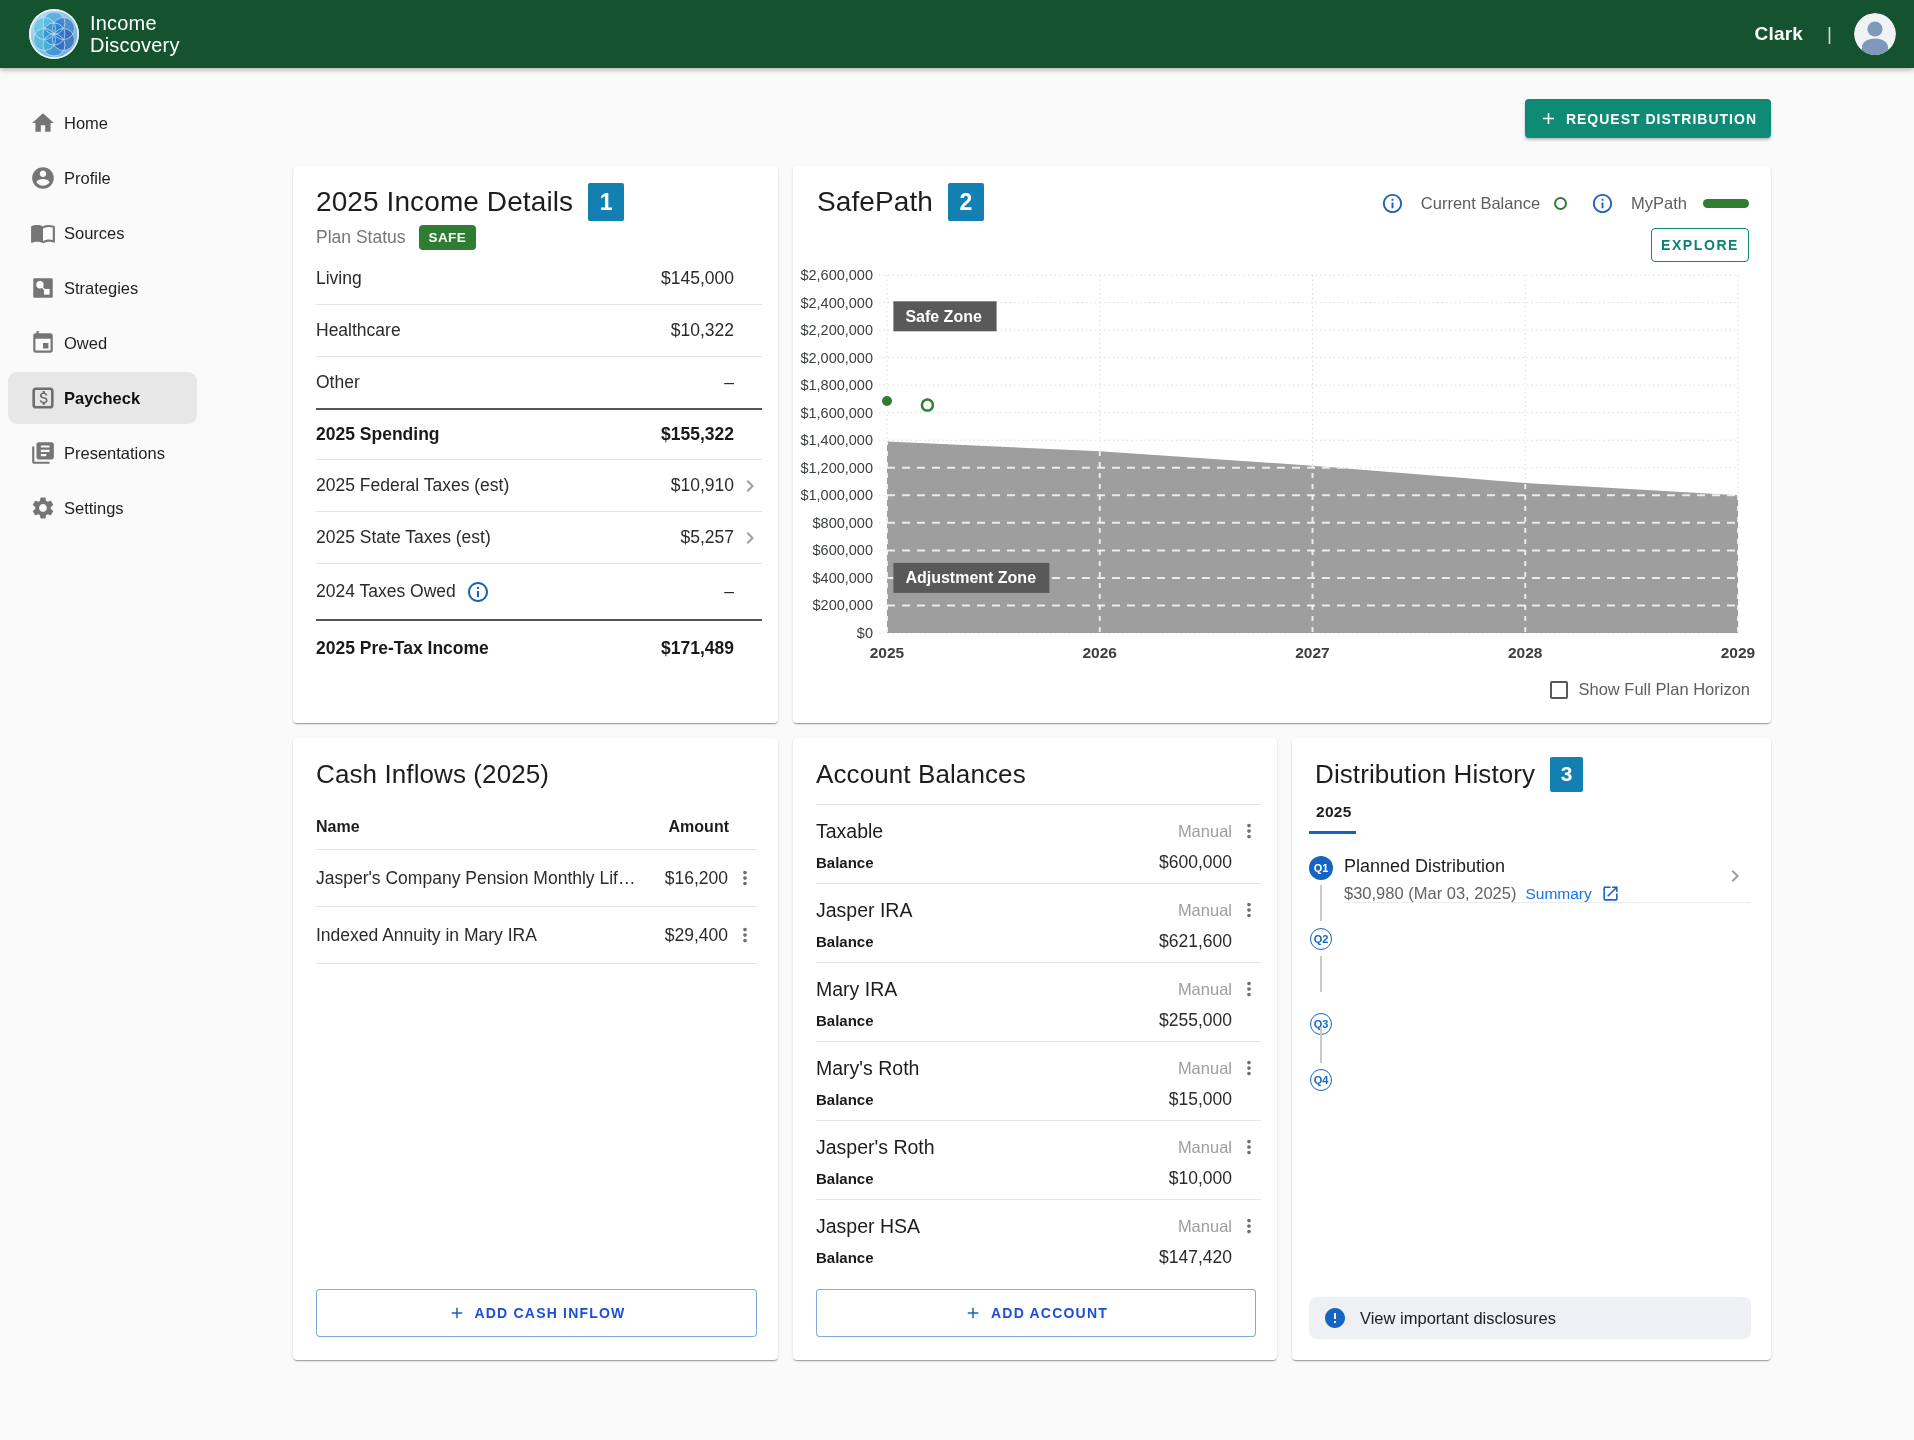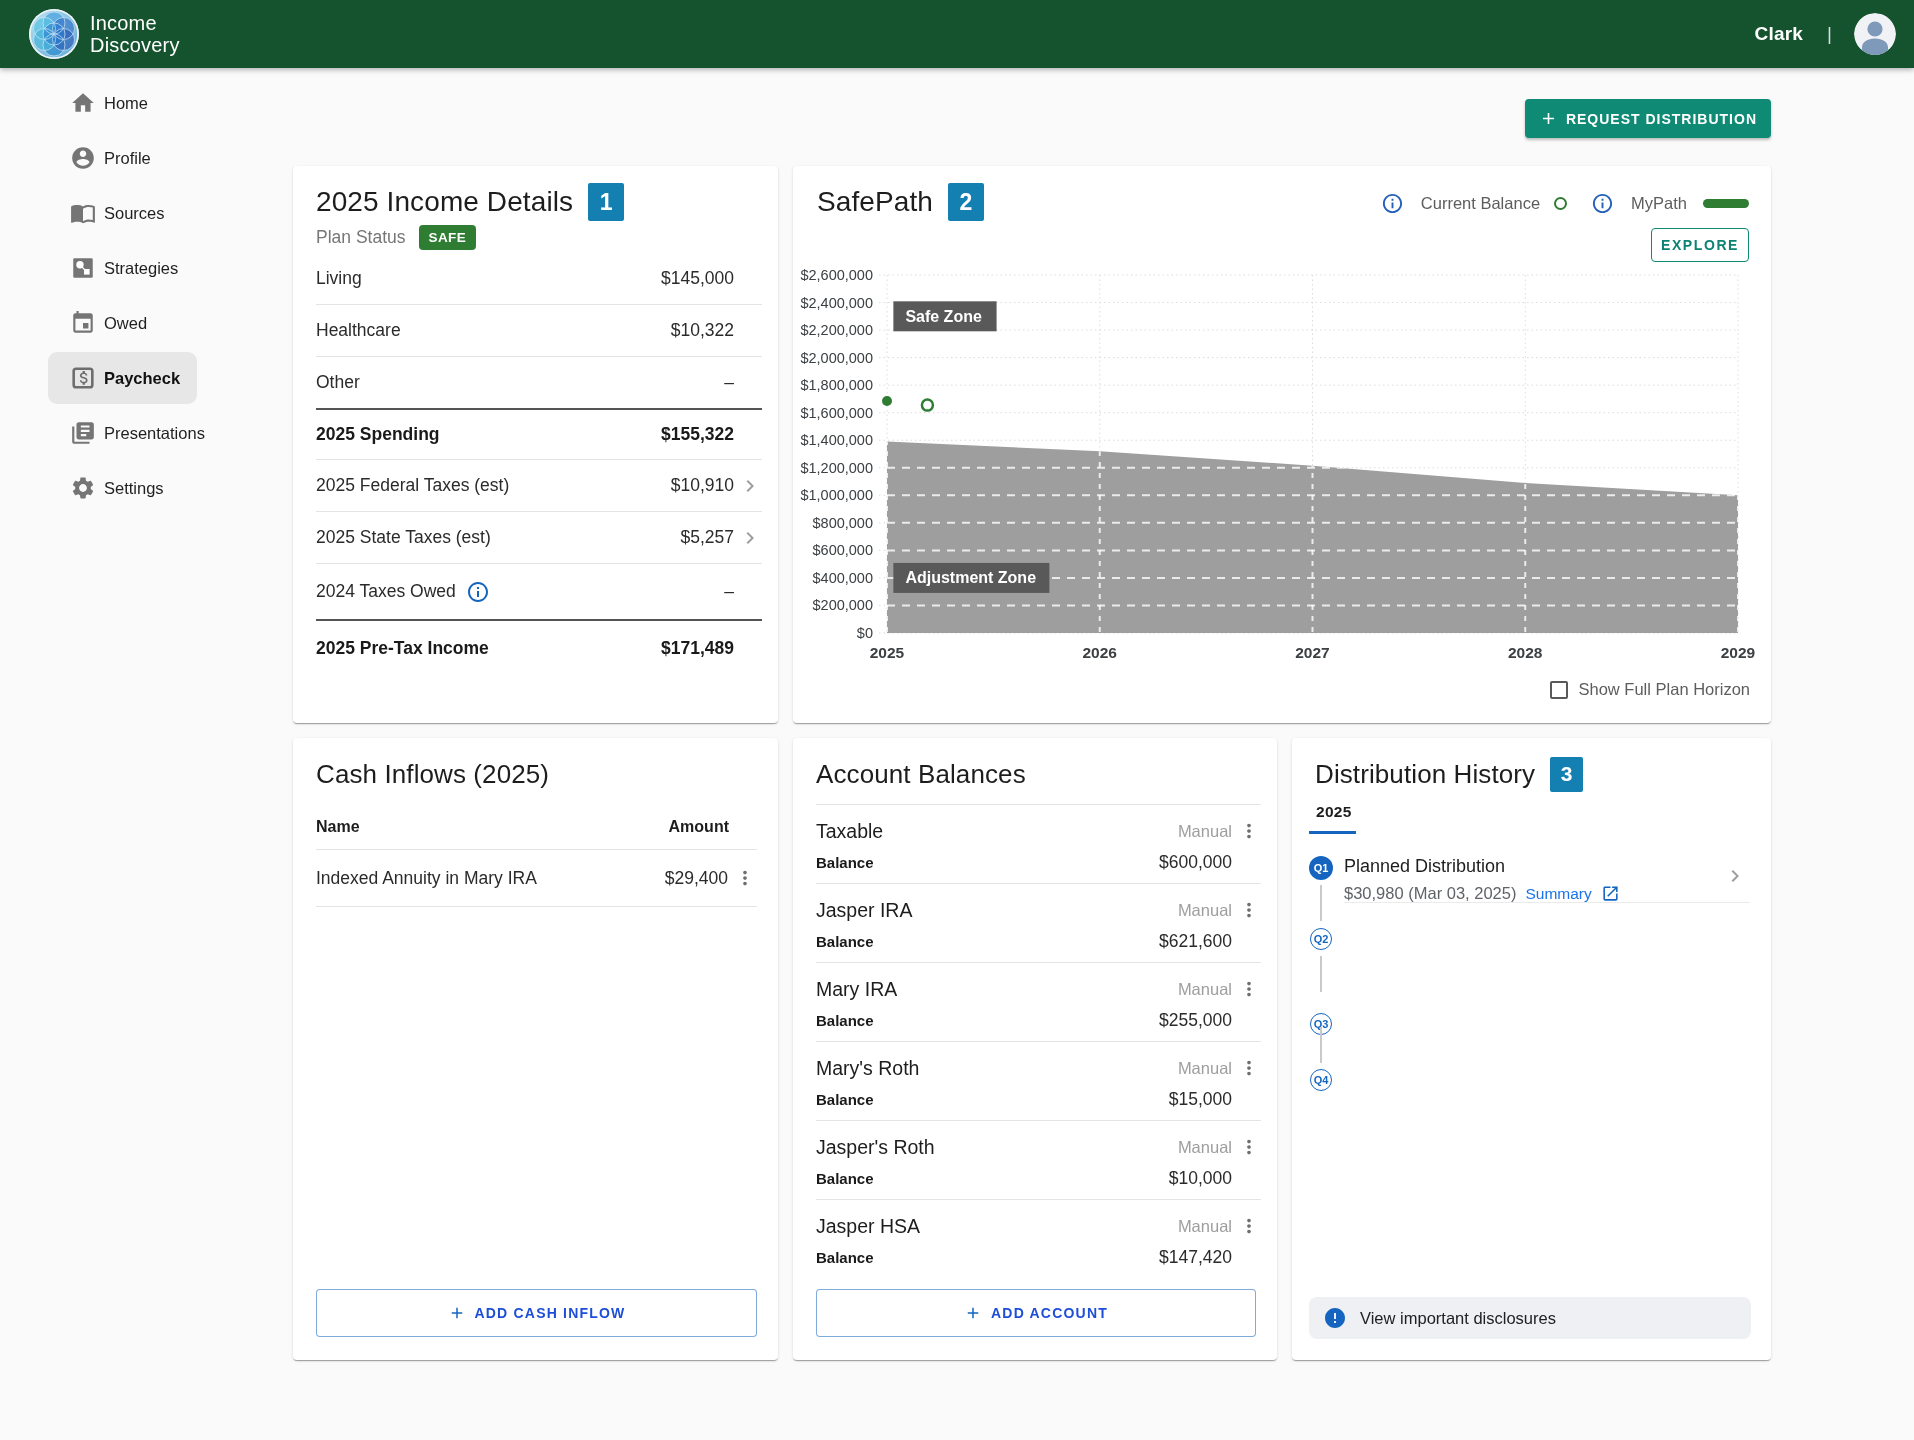--- a/index.html
+++ b/index.html
@@ -10,21 +10,21 @@
 .navbar { position:absolute; top:0; left:0; width:1914px; height:68px; background:#14532d;
   display:flex; align-items:center; padding:0 18px 0 28px; box-shadow:0 2px 5px rgba(0,0,0,.28); z-index:20; }
 .brand { display:flex; align-items:center; gap:10px; }
 .brand-text { color:#fff; font-size:20px; line-height:22px; font-weight:400; letter-spacing:.2px; }
 .nav-right { margin-left:auto; display:flex; align-items:center; }
 .user-name { color:#fff; font-size:19px; font-weight:700; letter-spacing:.2px; }
 .nav-sep { color:#d5dce4; font-size:19px; margin:0 22px 0 24px; font-weight:300; }
 .avatar { width:42px; height:42px; border-radius:50%; display:block; cursor:pointer; }
 
 
-.sidebar { position:absolute; top:56px; left:0; width:205px; padding-top:21px;padding-left:40px; }
+.sidebar { position:absolute; top:76px; left:0; width:205px; padding-top:21px; }
 .side-item { height:52px; display:flex; align-items:center; gap:8px; padding-left:22px; margin:0 8px 3px 8px;
   border-radius:9px; cursor:pointer; }
 .side-item .s-icon { width:26px; height:26px; flex:0 0 26px; }
 .side-item .s-label { font-size:16.5px; color:#1f1f1f; }
 .side-item.active { background:#e7e7e7; }
 .side-item.active .s-label { font-weight:700; color:#111; }
 
 
 .main { position:absolute; top:68px; left:293px; width:1478px; }
 .btn-request { position:absolute; top:31px; right:0; height:39px; border:none; border-radius:4px;
@@ -402,20 +402,29 @@
 
     <section class="card card-inflows">
       <div class="title-row">
         <h2 class="card-title-sm">Cash Inflows (2025)</h2>
       </div>
       <div class="tbl-head">
         <span class="h-name">Name</span>
         <span class="h-amount">Amount</span>
       </div>
       <div class="ci-row">
+        <span class="ci-name">Jasper's Company Pension Monthly Lif…</span>
+        <span class="ci-amount">$16,200</span>
+        <span class="more-btn">
+            <svg width="22" height="22" viewBox="0 0 24 24">
+              <path fill="#6e6e6e" d="M12 8c1.1 0 2-.9 2-2s-.9-2-2-2-2 .9-2 2 .9 2 2 2zm0 2c-1.1 0-2 .9-2 2s.9 2 2 2 2-.9 2-2-.9-2-2-2zm0 6c-1.1 0-2 .9-2 2s.9 2 2 2 2-.9 2-2-.9-2-2-2z"></path>
+            </svg>
+          </span>
+      </div>
+      <div class="ci-row">
         <span class="ci-name">Indexed Annuity in Mary IRA</span>
         <span class="ci-amount">$29,400</span>
         <span class="more-btn">
             <svg width="22" height="22" viewBox="0 0 24 24">
               <path fill="#6e6e6e" d="M12 8c1.1 0 2-.9 2-2s-.9-2-2-2-2 .9-2 2 .9 2 2 2zm0 2c-1.1 0-2 .9-2 2s.9 2 2 2 2-.9 2-2-.9-2-2-2zm0 6c-1.1 0-2 .9-2 2s.9 2 2 2 2-.9 2-2-.9-2-2-2z"></path>
             </svg>
           </span>
       </div>
       <button class="btn-add">
         <svg width="18" height="18" viewBox="0 0 24 24">

